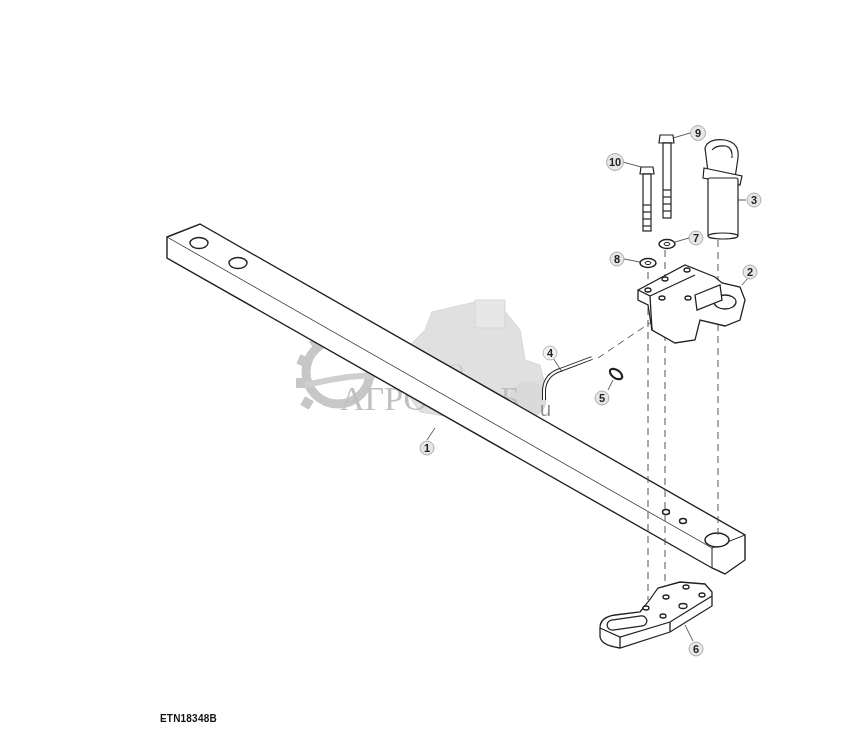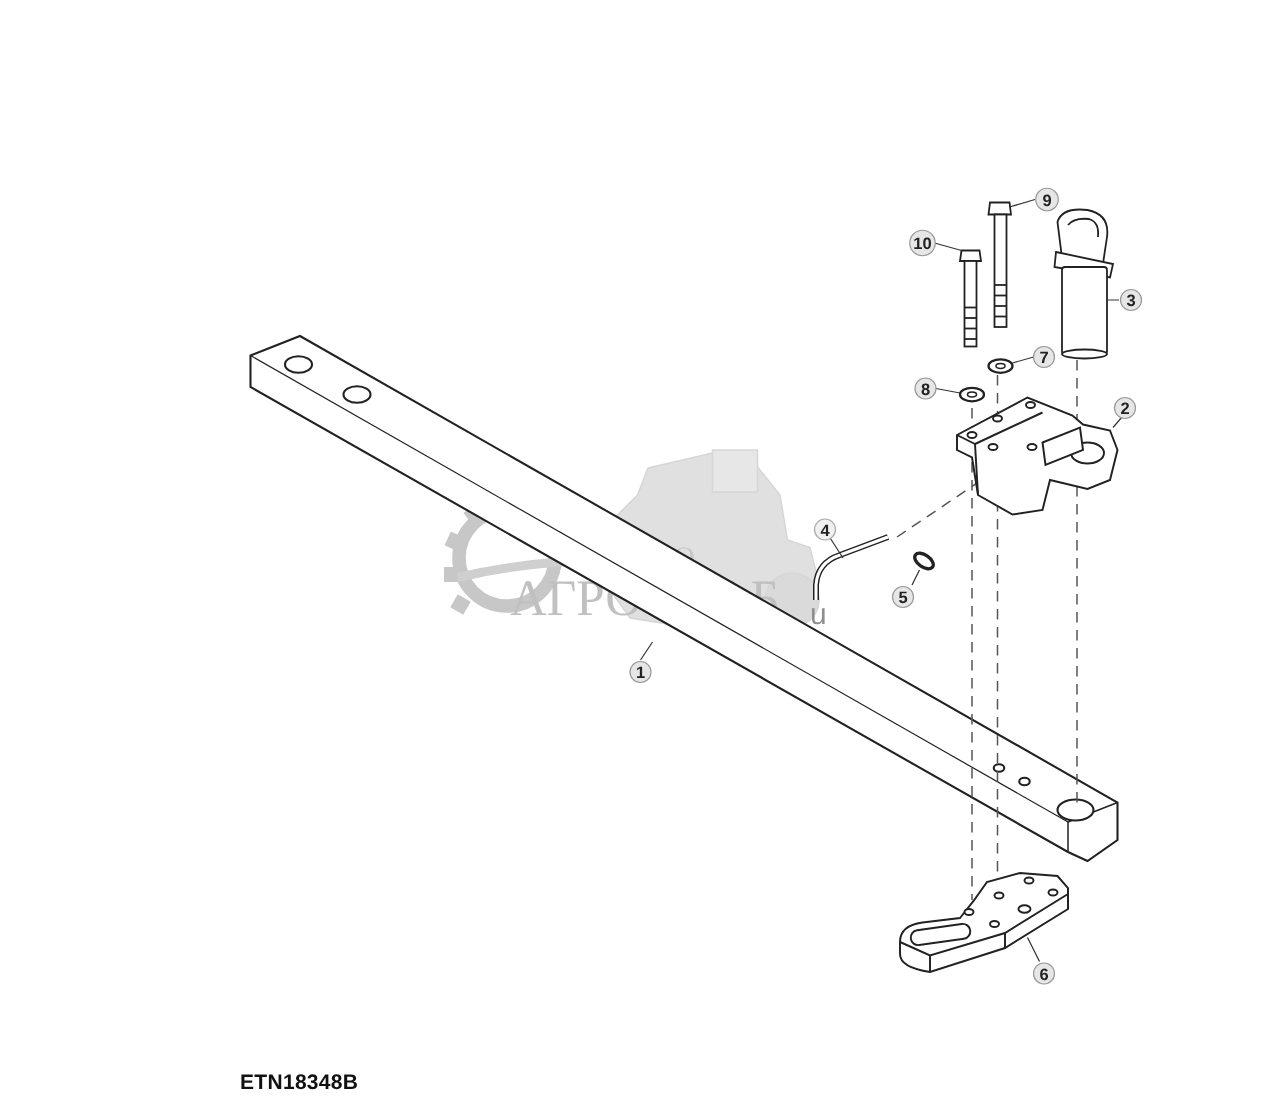--- a/index.html
+++ b/index.html
@@ -1,19 +1,19 @@
 <!DOCTYPE html>
 <html><head>
 <meta charset="utf-8">
 <style>
   html, body { margin: 0; padding: 0; background: #ffffff; }
   body { width: 841px; height: 731px; position: relative; overflow: hidden; font-family: "Liberation Sans", sans-serif; }
   #diagram { position: absolute; left: 0; top: 0; width: 841px; height: 731px; }
   .callout-text { font-family: "Liberation Sans", sans-serif; font-size: 11px; font-weight: bold; fill: #222; }
-  .figure-id { position: absolute; left: 160px; top: 713px; font-family: "Liberation Sans", sans-serif; font-size: 14px; font-weight: bold; color: #111; letter-spacing: 0.2px; }
+  .figure-id { position: absolute; left: 160px; top: 713px; font-family: "Liberation Sans", sans-serif; font-size: 10px; font-weight: bold; color: #111; letter-spacing: 0.2px; }
   .wm-ooo { font-family: "Liberation Serif", serif; font-size: 20px; fill: #9a9a9a; }
   .wm-name { font-family: "Liberation Serif", serif; font-size: 34px; fill: #8e8e8e; }
   .wm-u { font-family: "Liberation Sans", sans-serif; font-size: 20px; fill: #333; }
 </style>
 </head>
 <body>
 
 <svg id="diagram" viewBox="0 0 841 731" xmlns="http://www.w3.org/2000/svg">
 
   <g opacity="0.55">

